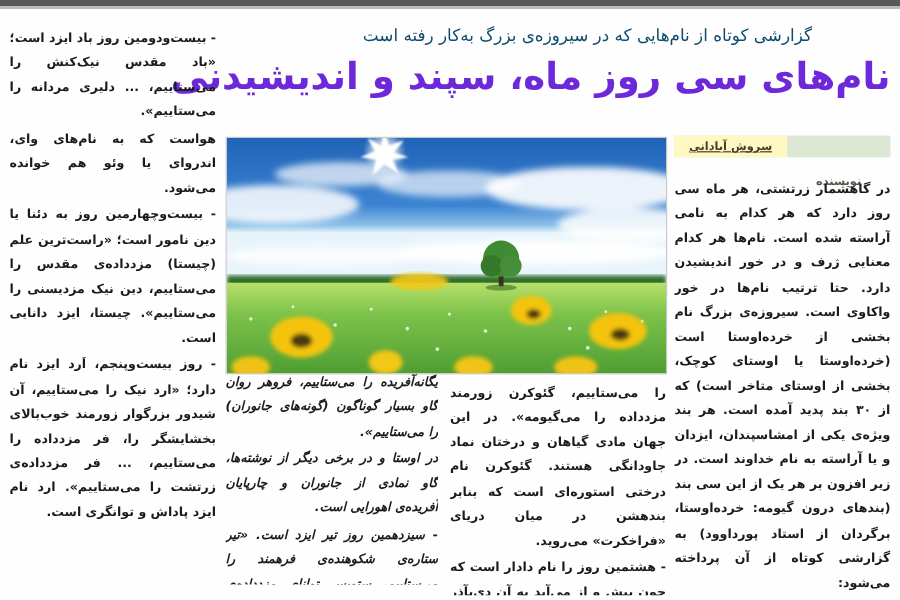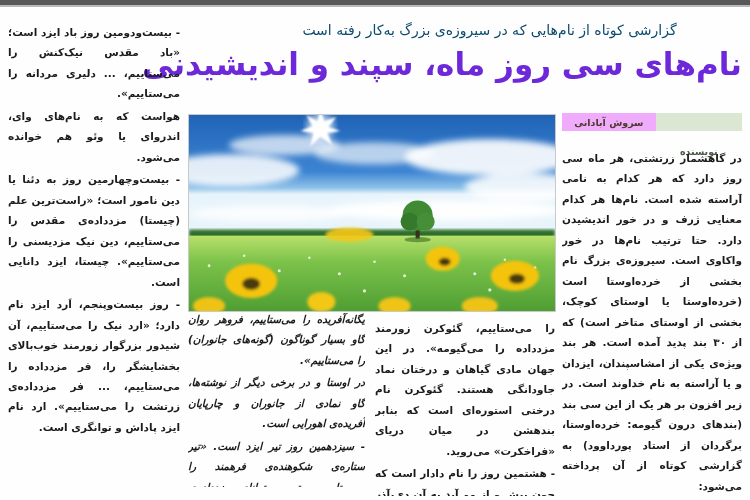--- a/index.html
+++ b/index.html
@@ -29,21 +29,21 @@
   .col-left   {left:8px;  top:22px; width:172px;height:474px;}
   .col-right  {right:8px; top:148px;width:180px;height:360px;}
   .col-mright {left:375px;top:318px;width:180px;height:178px;}
   .col-mleft  {left:188px;top:309px;width:177px;height:178px;font-style:italic;}
 
   .byline{
     position:absolute;right:8px;top:113px;width:180px;height:18px;
     display:flex;align-items:stretch;background:#dbe7d2;font-size:9.5px;font-weight:bold;
   }
   .byline .lbl{flex:1;display:flex;align-items:center;justify-content:center;color:#4c5a49;margin-top:38px;}
-  .byline .name{width:52%;display:flex;align-items:center;justify-content:center;background:#f0abfc;color:#4a3b2a;}
+  .byline .name{width:52%;display:flex;align-items:center;justify-content:center;background:#fef9c3;color:#4a3b2a;text-decoration:underline;}
 
   .photo-wrap{
     position:absolute;left:188px;top:114px;width:368px;height:198px;
     border:1px solid #c9c9c9;box-sizing:border-box;background:#fff;
   }
   .photo-wrap svg{display:block;width:100%;height:100%;}
 </style>
 </head>
 <body>
 

